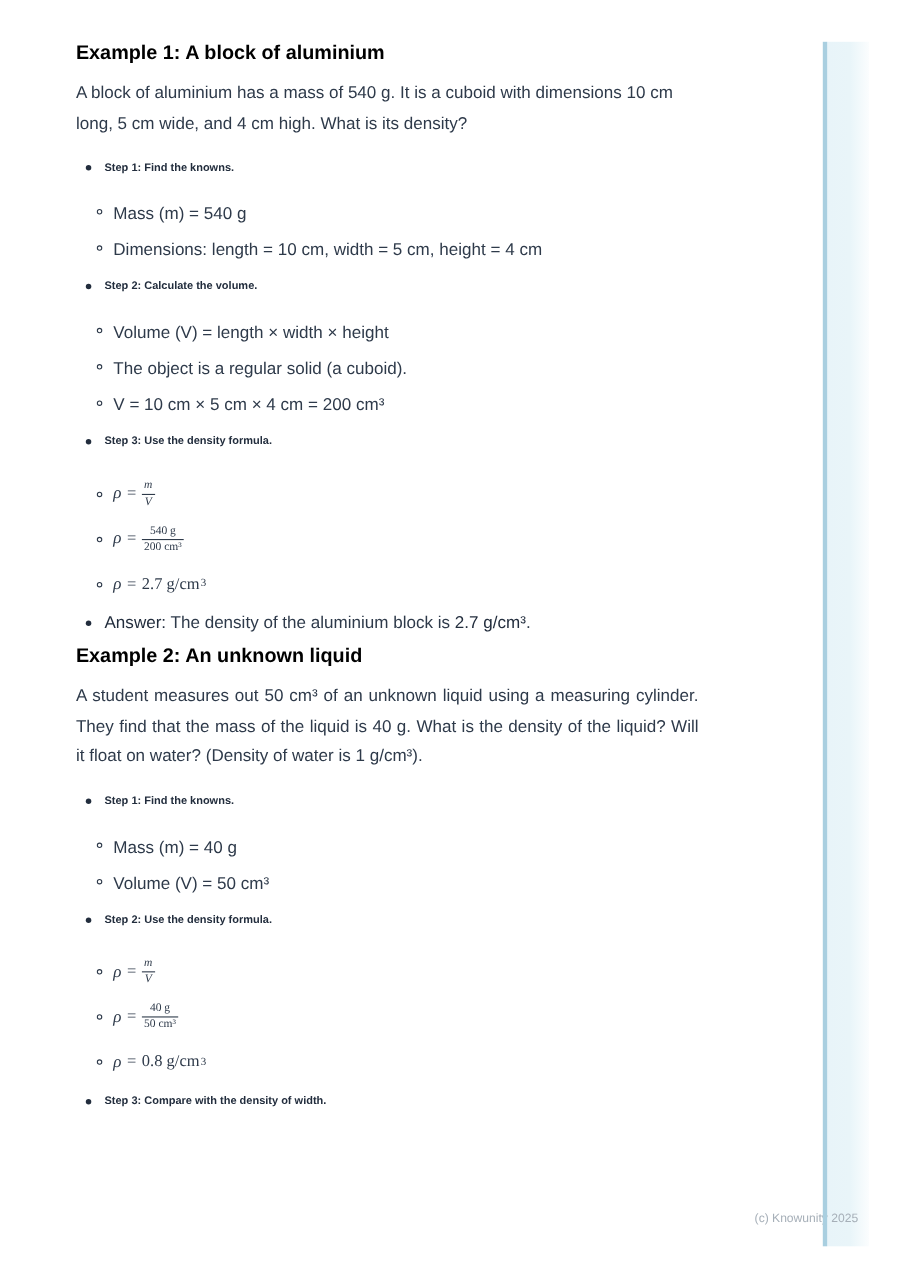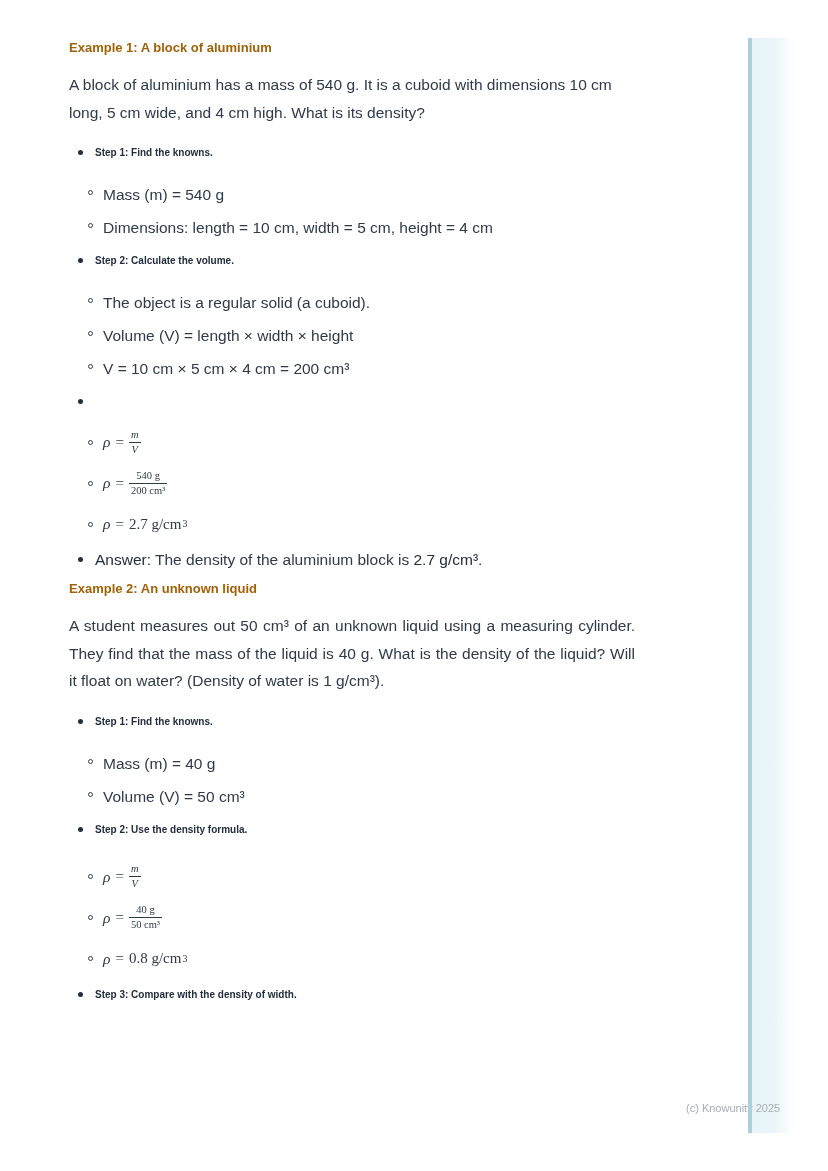--- a/index.html
+++ b/index.html
@@ -13,23 +13,23 @@
     color: #2e3a4a;
     overflow: hidden;
   }
   .content {
     position: absolute;
     left: 69px;
     top: 38px;
     width: 566px;
   }
   h3.ex-heading {
-    font-size: 13px;
+    font-size: 18px;
     font-weight: 700;
-    color: #a16207;
+    color: #000000;
     margin: 0 0 13px 0;
     line-height: 20px;
   }
   p.intro {
     font-size: 15.5px;
     line-height: 27.5px;
     margin: 0 0 17px 0;
   }
   p.intro.justified { text-align: justify; }
   ul { list-style: none; margin: 0; padding: 0; }
@@ -151,39 +151,40 @@
       <li>
         <div class="li-row">
           <span class="b1"></span>
           <span class="b1-gap"></span>
           <span class="step-title">Step 2: Calculate the volume.</span>
         </div>
         <ul class="l2">
           <li>
             <span class="b2"></span>
             <span class="b2-gap"></span>
+            <span class="li-text">Volume (V) = length × width × height</span>
+          </li>
+          <li>
+            <span class="b2"></span>
+            <span class="b2-gap"></span>
             <span class="li-text">The object is a regular solid (a cuboid).</span>
           </li>
           <li>
             <span class="b2"></span>
             <span class="b2-gap"></span>
-            <span class="li-text">Volume (V) = length × width × height</span>
-          </li>
-          <li>
-            <span class="b2"></span>
-            <span class="b2-gap"></span>
             <span class="li-text">V = 10 cm × 5 cm × 4 cm = 200 cm³</span>
           </li>
         </ul>
       </li>
 
       <li>
         <div class="li-row">
           <span class="b1"></span>
           <span class="b1-gap"></span>
+          <span class="step-title">Step 3: Use the density formula.</span>
         </div>
         <ul class="l2">
           <li class="math-item">
             <span class="b2"></span>
             <span class="b2-gap"></span>
             <span class="math">
               <span class="sym">ρ</span>
               <span class="eq">=</span>
               <span class="frac it">
                 <span class="num">m</span>

